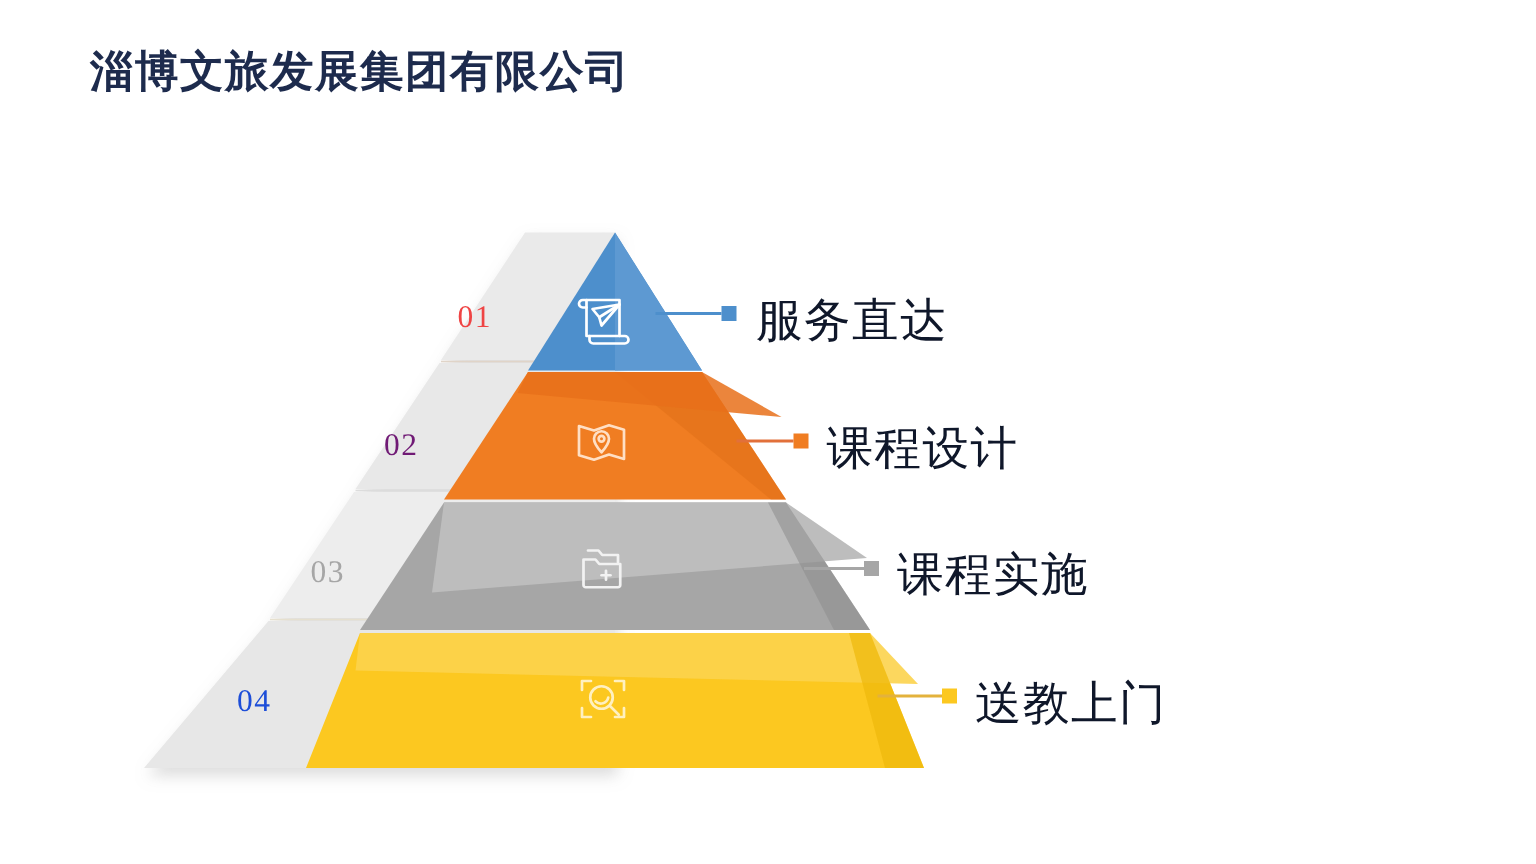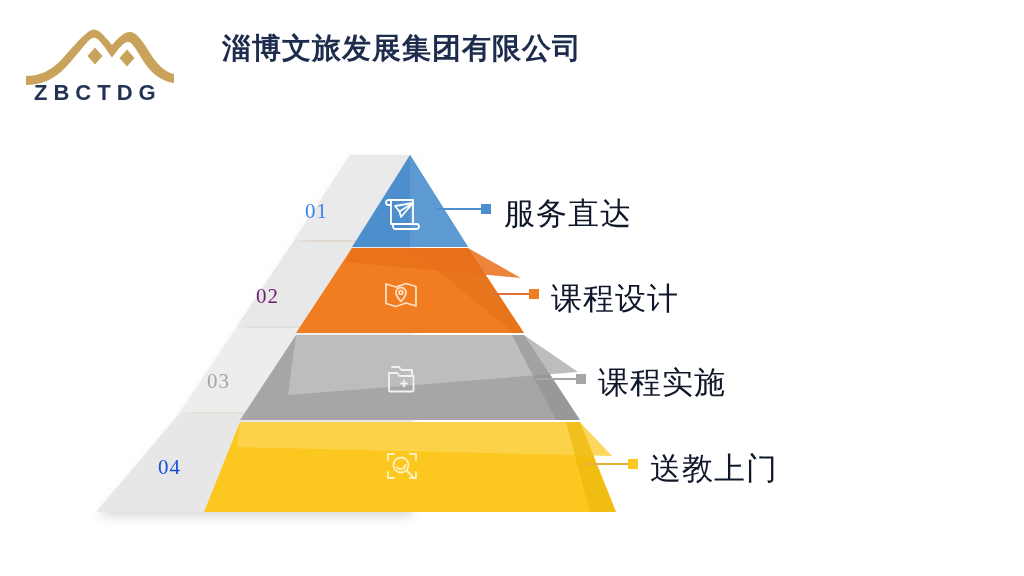--- a/index.html
+++ b/index.html
@@ -35,21 +35,21 @@
     left: 10px;
     top: 54px;
     font-family: "Liberation Sans", sans-serif;
     font-weight: bold;
     font-size: 22px;
     letter-spacing: 6px;
     color: #243253;
     white-space: nowrap;
   }
   .company-block {
-    margin-left: 46px;
+    margin-left: 36px;
     padding-top: 6px;
   }
   .company-cn {
     font-family: "Liberation Serif", "DejaVu Serif", serif;
     font-weight: bold;
     font-size: 29px;
     letter-spacing: 1px;
     color: #1d2b4d;
     white-space: nowrap;
     line-height: 1.15;
@@ -87,59 +87,29 @@
   .label-3 { left: 598px; top: 362px; }
   .label-4 { left: 650px; top: 448px; }
 
   
   .tier-num {
     position: absolute;
     font-family: "Liberation Serif", "DejaVu Serif", serif;
     font-size: 21px;
     letter-spacing: 1px;
   }
-  .num-1 { left: 305px; top: 199px; color: #3b82f6; }
+  .num-1 { left: 305px; top: 199px; color: #ef4444; }
   .num-2 { left: 256px; top: 284px; color: #701a75; }
   .num-3 { left: 207px; top: 369px; color: #a6a6a6; }
   .num-4 { left: 158px; top: 455px; color: #1d4ed8; }
 </style>
 </head>
 <body>
 
 <div class="header">
-  <div class="logo-mark">
-    <svg width="152" height="82" viewBox="0 0 152 82">
-
-      <path d="M2 50
-               C 14 50, 26 46, 38 33
-               C 48 22, 56 12, 64 6
-               C 68 2.5, 72 2.5, 76 6
-               C 80 9.5, 84 14, 88 19
-               C 94 12, 100 6, 106 6
-               C 112 6, 118 14, 124 24
-               C 132 37, 140 46, 150 48
-               L 150 57
-               C 136 55, 126 46, 118 33
-               C 112 23, 108 16, 104 16
-               C 100 16, 95 22, 90 29
-               L 88 31.5 L 86 29
-               C 82 23, 78 17, 74 13.5
-               C 71 11, 69 11, 66 13.5
-               C 60 19, 52 30, 42 41
-               C 30 54, 16 59, 2 59
-               Z" fill="#c9a35b"></path>
-
-      <path d="M71 16 L84 30 L71 44 L58 30 Z" fill="#ffffff"></path>
-      <path d="M71 21.5 L78.5 30 L71 38.5 L63.5 30 Z" fill="#c9a35b"></path>
-
-      <path d="M103 18 L116 32 L103 46 L90 32 Z" fill="#ffffff"></path>
-      <path d="M103 23.5 L110.5 32 L103 40.5 L95.5 32 Z" fill="#c9a35b"></path>
-    </svg>
-    <div class="logo-wordmark">ZBCTDG</div>
-  </div>
   <div class="company-block">
     <div class="company-cn">淄博文旅发展集团有限公司</div>
   </div>
 </div>
 
 <div class="stage">
   <svg width="1024" height="576" viewBox="0 0 1024 576">
     <defs>
       <filter id="softshadow" x="-20%" y="-20%" width="150%" height="150%">
         <feDropShadow dx="2" dy="5" stdDeviation="5" flood-color="#9a9a9a" flood-opacity="0.35"></feDropShadow>

